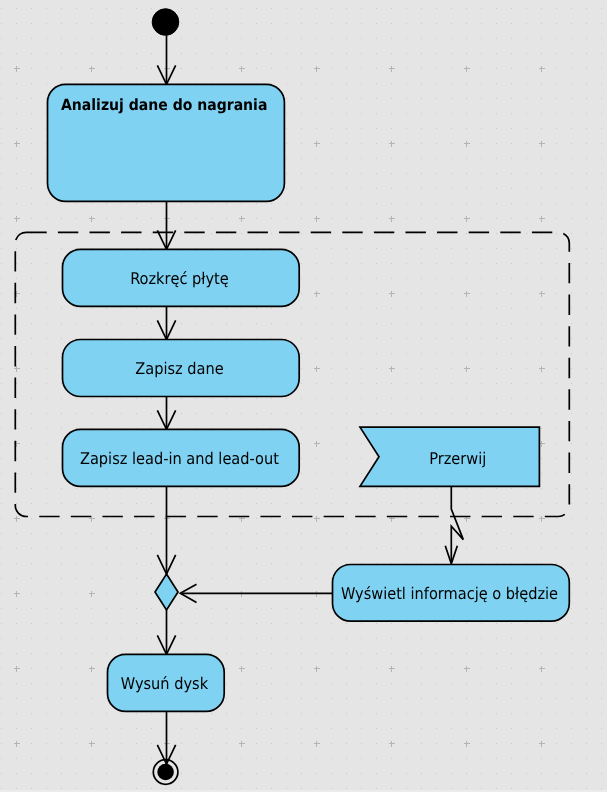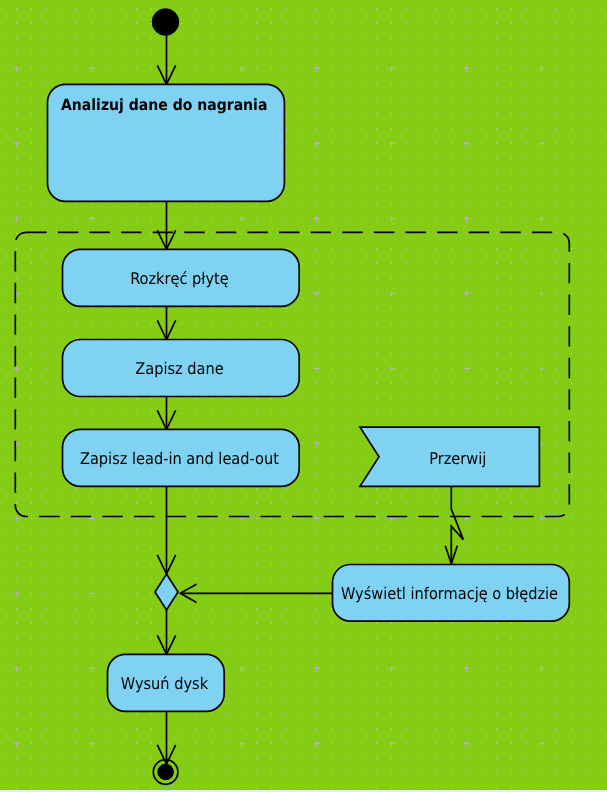--- a/index.html
+++ b/index.html
@@ -1,18 +1,18 @@
 <!DOCTYPE html>
 <html><head>
 <meta charset="utf-8">
 <title>Diagram</title>
 <style>
   html,body{margin:0;padding:0;background:#ffffff;}
   body{width:607px;height:792px;overflow:hidden;font-family:"DejaVu Sans",sans-serif;-webkit-font-smoothing:antialiased;text-rendering:geometricPrecision;}
-  #canvas{position:relative;width:607px;height:792px;background:#84cc16;}
+  #canvas{position:relative;width:607px;height:792px;background:#e5e5e5;}
   #grid{position:absolute;left:0;top:0;width:607px;height:792px;}
   #diagram{position:absolute;left:0;top:0;width:607px;height:792px;}
   .node-label,.node-label-bold{-webkit-font-smoothing:antialiased;}
   .node-label{font-family:"DejaVu Sans",sans-serif;font-stretch:condensed;font-size:16.2px;fill:#000;}
   .node-label-bold{font-family:"DejaVu Sans",sans-serif;font-stretch:condensed;font-size:15.6px;font-weight:bold;fill:#000;}
   #bottombar{position:absolute;left:0;top:790px;width:607px;height:2px;background:#ebebeb;}
 </style>
 </head>
 <body>
 

